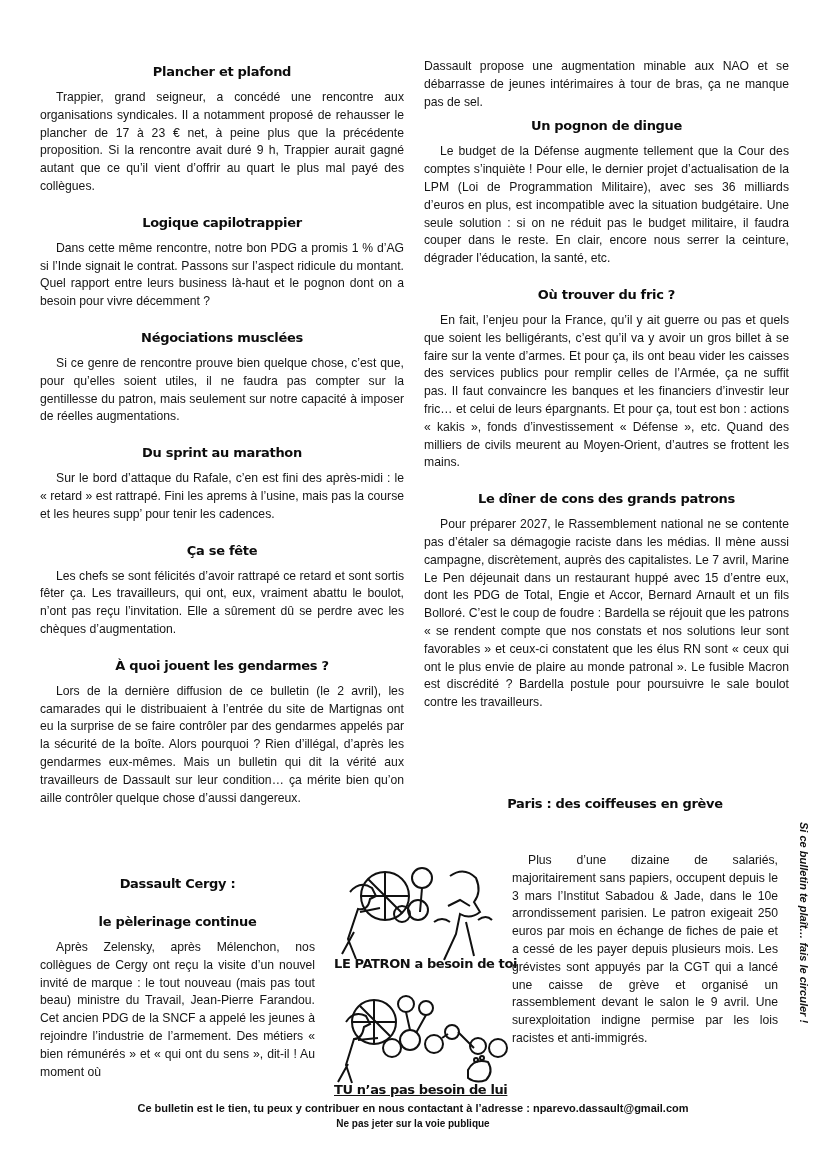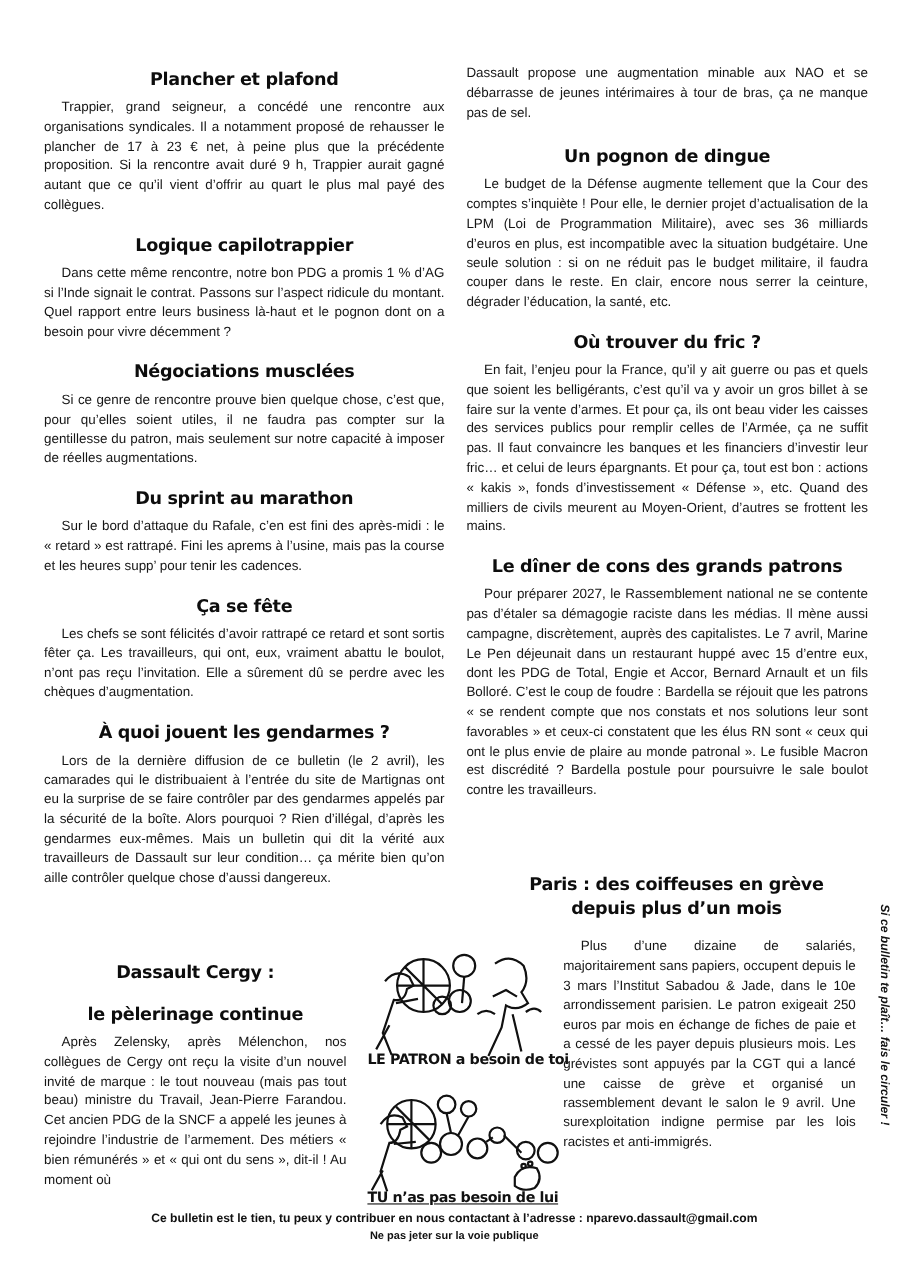--- a/index.html
+++ b/index.html
@@ -3,21 +3,21 @@
 <meta charset="utf-8">
 <style>
   * { box-sizing: border-box; margin: 0; padding: 0; }
   html, body { width: 826px; height: 1169px; background: #ffffff; overflow: hidden; }
   body { position: relative; font-family: "Liberation Sans", "DejaVu Sans", sans-serif; color: #111; }
   .col { position: absolute; }
   .col-left { left: 40px; top: 58px; width: 364px; }
   .col-right { left: 424px; top: 58px; width: 365px; }
   h2 {
     font-family: "DejaVu Sans", sans-serif;
-    font-weight: bold; font-size: 16px; text-align: center;
+    font-weight: bold; font-size: 13px; text-align: center;
     letter-spacing: -0.3px; line-height: 22px; margin: 0 0 6px 0; color: #0d0d0d;
   }
   p {
     font-size: 12.2px; line-height: 17.8px; text-align: justify;
     text-indent: 16px; color: #151515; hyphens: none;
   }
   p.noindent { text-indent: 0; }
   .article { margin-bottom: 16px; }
   .a-plancher h2 { margin-top: 3px; }
   .cartoon-wrap { position: absolute; left: 330px; top: 862px; width: 180px; }
@@ -114,40 +114,39 @@
 
       <path d="M138 82 q6 -12 20 -8 q6 10 -2 18 q-10 4 -18 -2 z"></path>
       <circle cx="146" cy="72" r="2"></circle>
         <circle cx="152" cy="70" r="2"></circle>
     </svg>
     <div class="cartoon-caption">TU n’as pas besoin de lui</div>
   </div>
 </div>
 
 <div class="col col-right">
-  <div class="article" style="margin-bottom:20px;">
+  <div class="article" style="margin-bottom:4px;">
     <p class="noindent">Dassault propose une augmentation minable aux NAO et se débarrasse de jeunes intérimaires à tour de bras, ça ne manque pas de sel.</p>
   </div>
   <div class="article">
     <h2>Un pognon de dingue</h2>
     <p>Le budget de la Défense augmente tellement que la Cour des comptes s’inquiète ! Pour elle, le dernier projet d’actualisation de la LPM (Loi de Programmation Militaire), avec ses 36 milliards d’euros en plus, est incompatible avec la situation budgétaire. Une seule solution : si on ne réduit pas le budget militaire, il faudra couper dans le reste. En clair, encore nous serrer la ceinture, dégrader l’éducation, la santé, etc.</p>
   </div>
   <div class="article">
     <h2>Où trouver du fric ?</h2>
     <p>En fait, l’enjeu pour la France, qu’il y ait guerre ou pas et quels que soient les belligérants, c’est qu’il va y avoir un gros billet à se faire sur la vente d’armes. Et pour ça, ils ont beau vider les caisses des services publics pour remplir celles de l’Armée, ça ne suffit pas. Il faut convaincre les banques et les financiers d’investir leur fric… et celui de leurs épargnants. Et pour ça, tout est bon : actions « kakis », fonds d’investissement « Défense », etc. Quand des milliers de civils meurent au Moyen-Orient, d’autres se frottent les mains.</p>
   </div>
   <div class="article">
     <h2>Le dîner de cons des grands patrons</h2>
     <p>Pour préparer 2027, le Rassemblement national ne se contente pas d’étaler sa démagogie raciste dans les médias. Il mène aussi campagne, discrètement, auprès des capitalistes. Le 7 avril, Marine Le Pen déjeunait dans un restaurant huppé avec 15 d’entre eux, dont les PDG de Total, Engie et Accor, Bernard Arnault et un fils Bolloré. C’est le coup de foudre : Bardella se réjouit que les patrons « se rendent compte que nos constats et nos solutions leur sont favorables » et ceux-ci constatent que les élus RN sont « ceux qui ont le plus envie de plaire au monde patronal ». Le fusible Macron est discrédité ? Bardella postule pour poursuivre le sale boulot contre les travailleurs.</p>
   </div>
 </div>
 
 <div class="paris-title">
   <h2 style="margin-bottom:0;">Paris : des coiffeuses en grève</h2>
-  <h2>depuis plus d’un mois</h2>
 </div>
 <div class="paris-body">
   <p>Plus d’une dizaine de salariés, majoritairement sans papiers, occupent depuis le 3 mars l’Institut Sabadou &amp; Jade, dans le 10e arrondissement parisien. Le patron exigeait 250 euros par mois en échange de fiches de paie et a cessé de les payer depuis plusieurs mois. Les grévistes sont appuyés par la CGT qui a lancé une caisse de grève et organisé un rassemblement devant le salon le 9 avril. Une surexploitation indigne permise par les lois racistes et anti-immigrés.</p>
 </div>
 
 <div class="vertical-note">Si ce bulletin te plaît… fais le circuler !</div>
 
 <div class="footer">
   <div class="line1">Ce bulletin est le tien, tu peux y contribuer en nous contactant à l’adresse : nparevo.dassault@gmail.com</div>
   <div class="line2">Ne pas jeter sur la voie publique</div>

